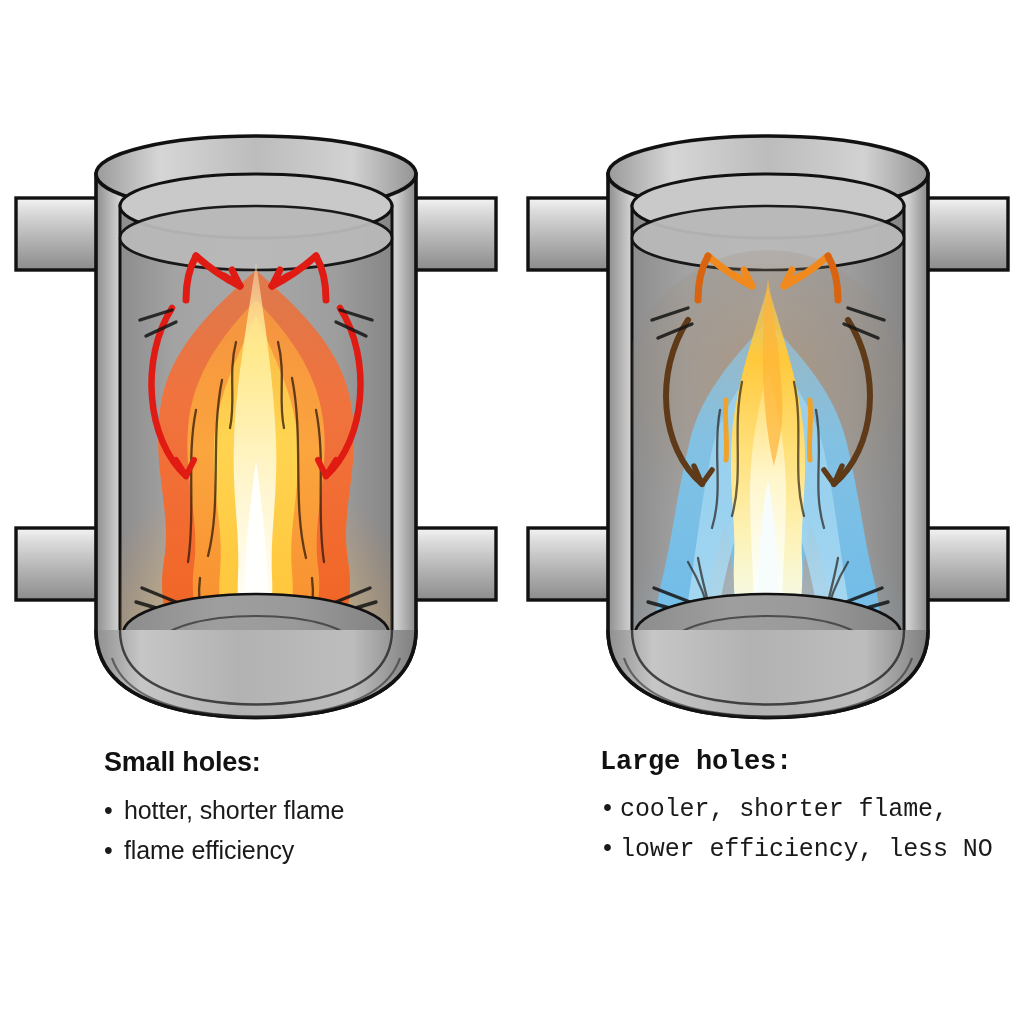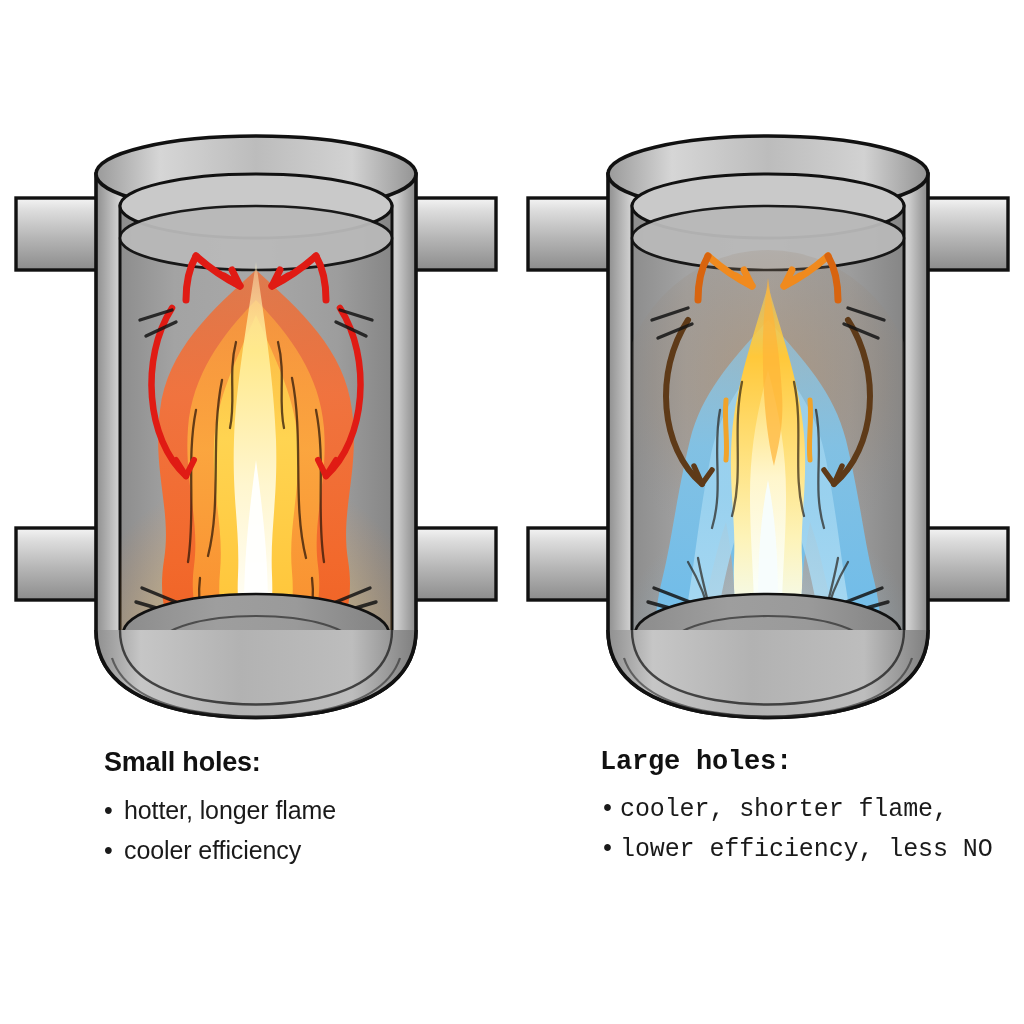--- a/index.html
+++ b/index.html
@@ -310,25 +310,25 @@
           <path d="M112 548 Q126 590 200 602 Q256 611 312 602 Q386 590 400 548" fill="none" stroke="#2c2c2c" stroke-width="2.2" opacity="0.6"></path>
         </g>
       </svg>
     </div>
 
     <div class="caption caption-left">
       <div class="caption-title">Small holes:</div>
       <ul class="bullet-list">
         <li class="bullet-item">
           <span class="bullet-dot">•</span>
-          <span class="bullet-text">hotter, longer flame</span>
+          <span class="bullet-text">hotter, shorter flame</span>
         </li>
         <li class="bullet-item">
           <span class="bullet-dot">•</span>
-          <span class="bullet-text">cooler efficiency</span>
+          <span class="bullet-text">flame efficiency</span>
         </li>
       </ul>
     </div>
   </div>
 
   <div class="panel panel-right">
 
     <div class="diagram">
       <svg viewBox="0 0 512 620" width="512" height="620" aria-label="combustion chamber with cool blue flame">
         <defs>

